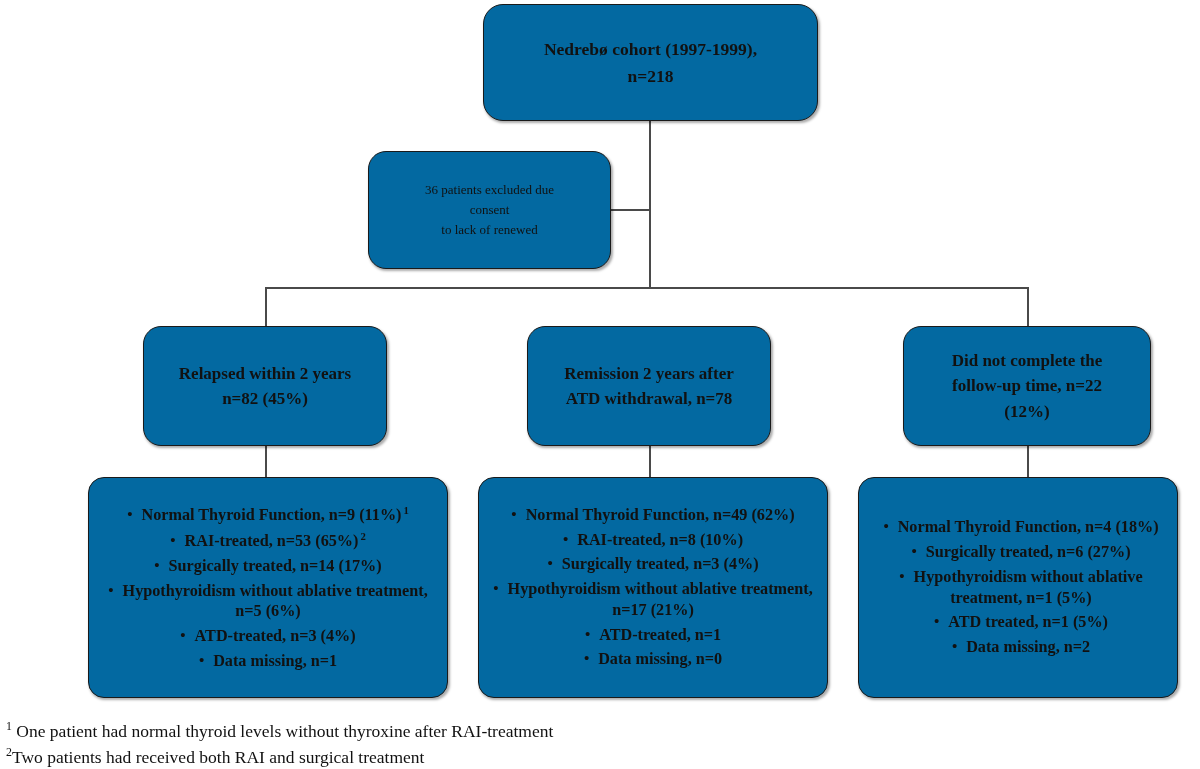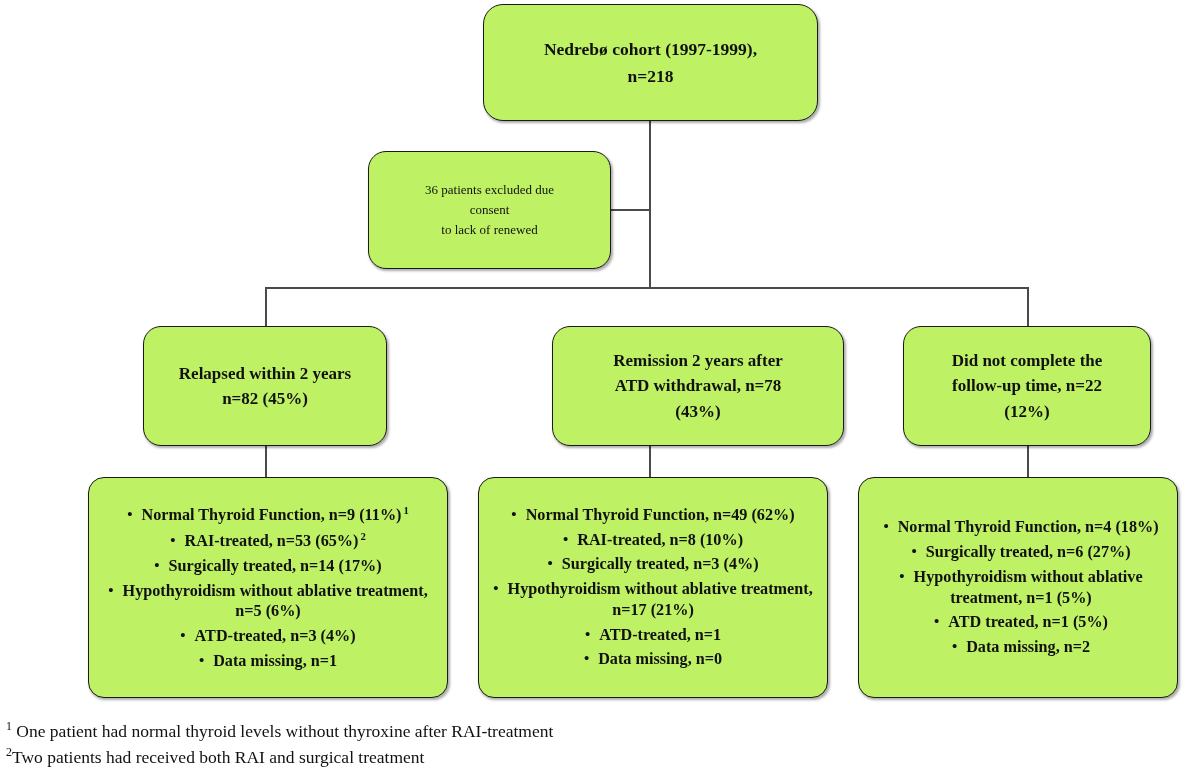--- a/index.html
+++ b/index.html
@@ -19,21 +19,21 @@
   #canvas {
     position: absolute;
     left: 0; top: 0;
     width: 1200px;
     height: 769px;
   }
 
   .node {
     position: absolute;
     box-sizing: border-box;
-    background: #bef264;
+    background: #0369a1;
     border: 1.6px solid #1a1a1a;
     border-radius: 16px;
     display: flex;
     align-items: center;
     justify-content: flex-end;
     text-align: center;
     box-shadow: 1.5px 2px 2.5px rgba(0,0,0,0.33);
     padding: 4px 10px;
   }
   .node .inner {
@@ -67,21 +67,21 @@
 
   
   .tier3 {
     top: 326px;
     height: 120px;
     font-size: 17px;
     line-height: 1.48;
     border-radius: 18px;
   }
   #node-relapsed { left: 143px; width: 244px; }
-  #node-remission { left: 527px; width: 292px; margin-left: 25px; }
+  #node-remission { left: 527px; width: 244px; }
   #node-incomplete { left: 903px; width: 248px; }
 
   
   .tier4 {
     top: 477px;
     height: 221px;
     font-size: 16.2px;
     line-height: 1.28;
     border-radius: 16px;
     align-items: center;
@@ -174,21 +174,20 @@
     <div class="inner">
       <div>Relapsed within 2 years</div>
       <div>n=82 (45%)</div>
     </div>
   </div>
 
   <div class="node bold-node tier3" id="node-remission">
     <div class="inner">
       <div>Remission 2 years after</div>
       <div>ATD withdrawal, n=78</div>
-      <div>(43%)</div>
     </div>
   </div>
 
   <div class="node bold-node tier3" id="node-incomplete">
     <div class="inner">
       <div>Did not complete the</div>
       <div>follow-up time, n=22</div>
       <div>(12%)</div>
     </div>
   </div>

